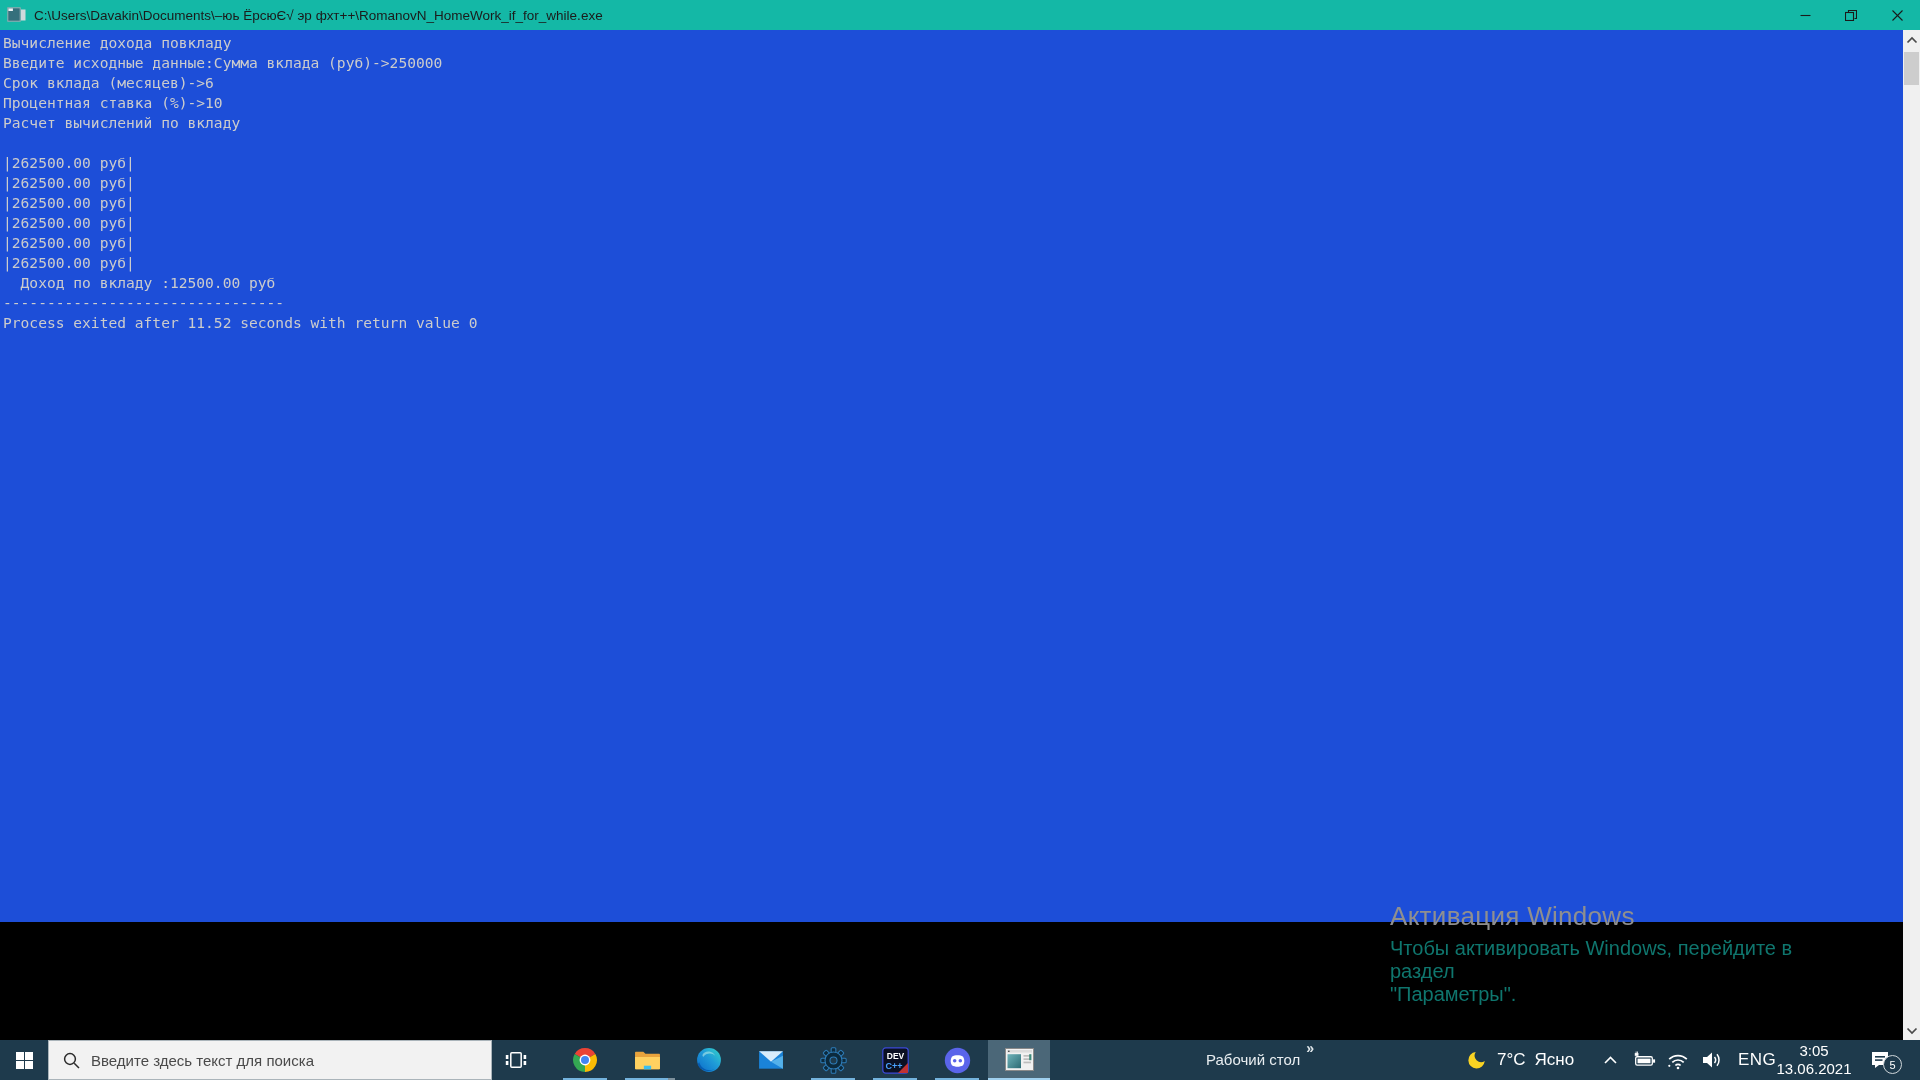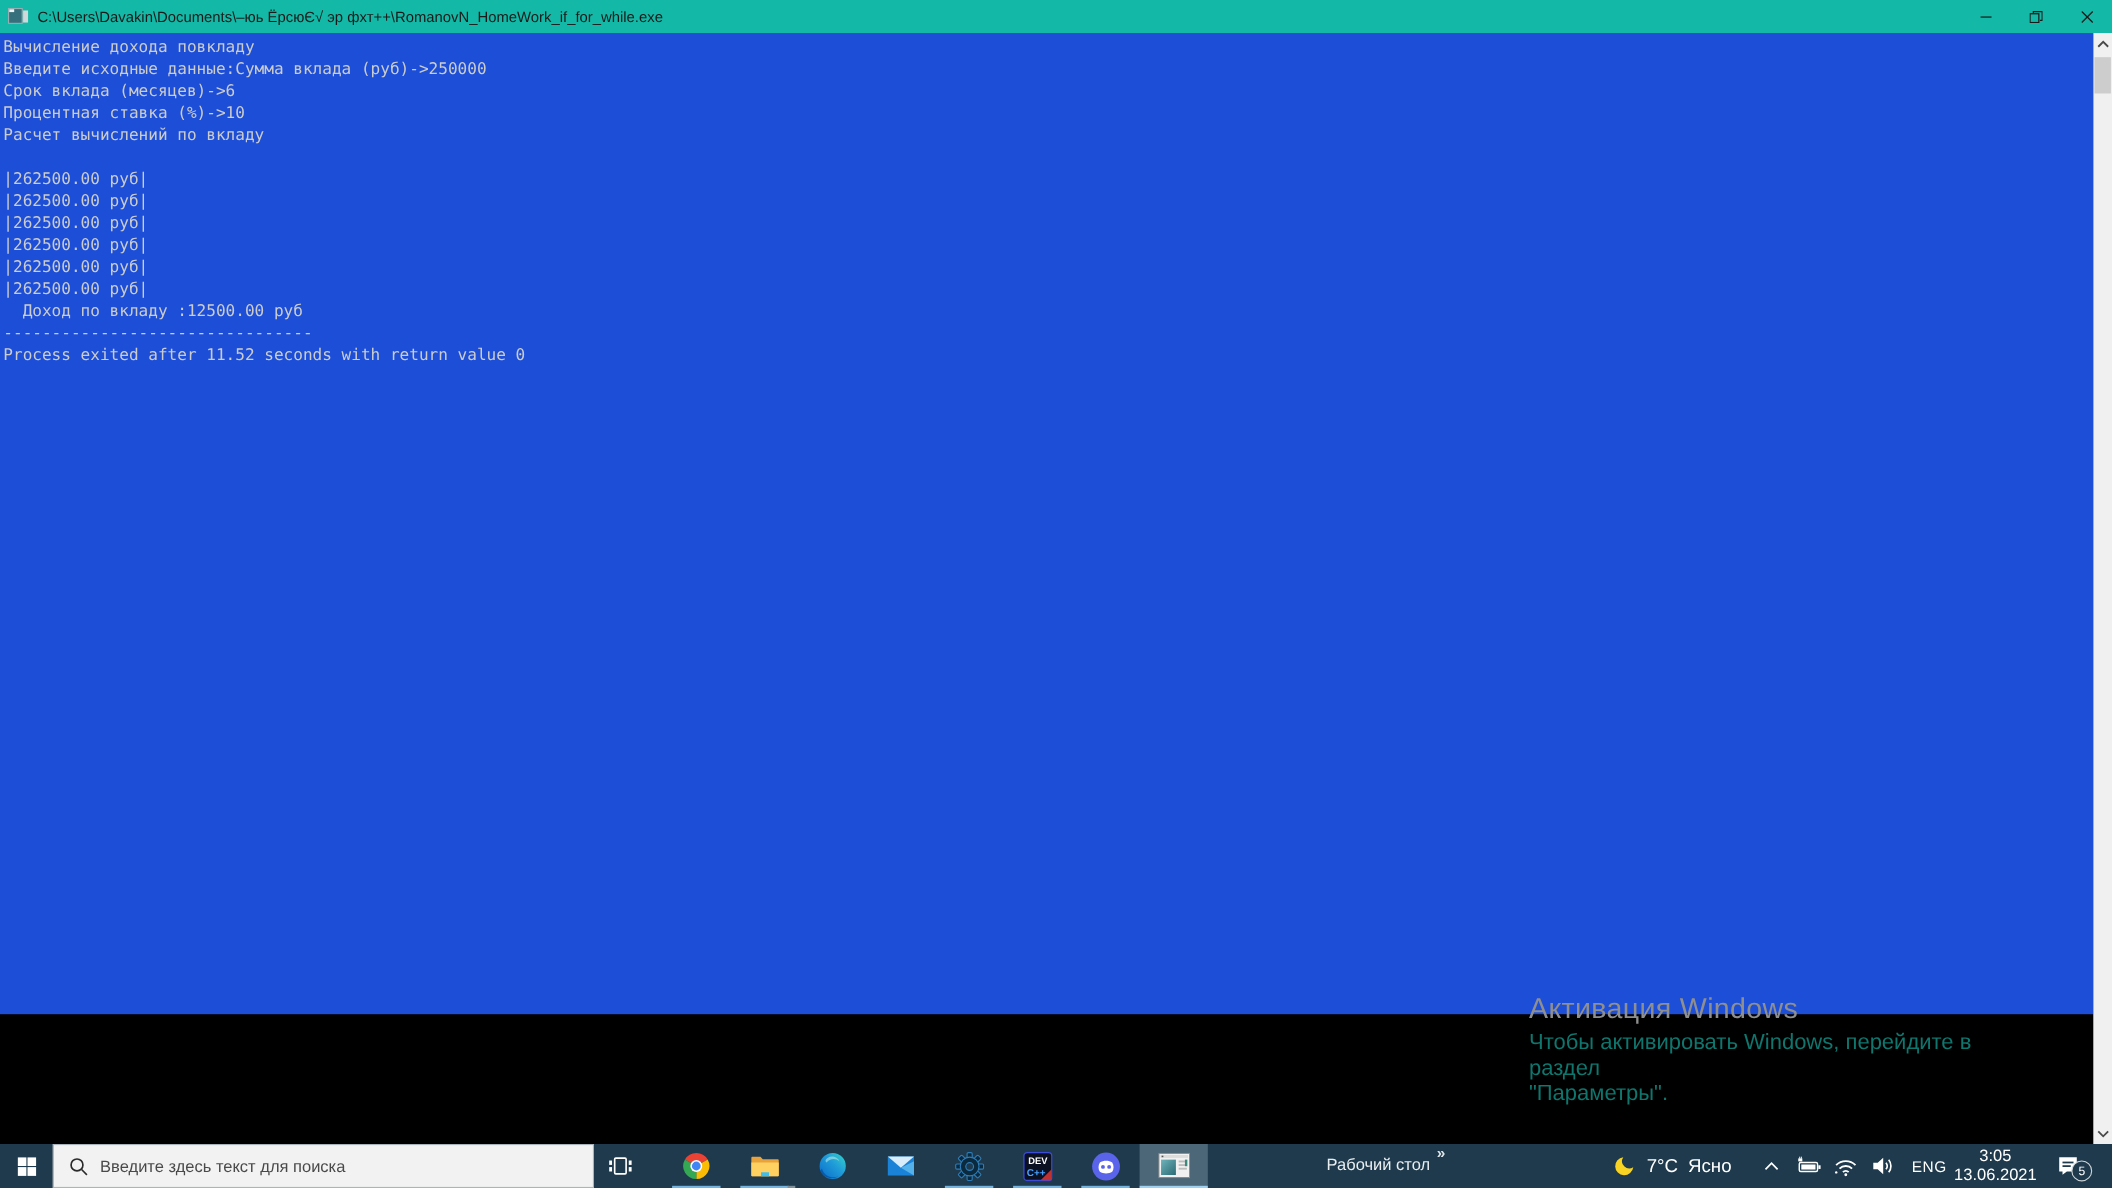--- a/index.html
+++ b/index.html
@@ -23,42 +23,42 @@
 
   
   .watermark { position:absolute; left:1390px; top:901px; width:470px; color:#8f8f8f; }
   .watermark h1 { font-size:26px; font-weight:400; color:#8f8f8f; letter-spacing:.3px; }
   .watermark p { font-size:20px; line-height:23px; color:#0f766e; margin-top:5px; }
 
   
   .taskbar { position:absolute; left:0; bottom:0; width:1920px; height:40px; background:#1e3a4c; display:flex; align-items:stretch; }
   .tb-btn { height:40px; display:flex; align-items:center; justify-content:center; position:relative; }
   .start-btn { width:48px; }
-  .searchbox { width:492px; height:40px; background:#f2f2f2; border:1px solid #aab4ba; display:flex; align-items:center; }
+  .searchbox { width:444px; height:40px; background:#f2f2f2; border:1px solid #aab4ba; display:flex; align-items:center; }
   .searchbox svg { margin-left:14px; flex:0 0 auto; }
   .searchbox input { border:none; outline:none; background:transparent; font-family:"Liberation Sans",sans-serif; font-size:15px; color:#3f3f3f; margin-left:11px; width:390px; }
   .searchbox input::placeholder { color:#4a4a4a; opacity:1; }
   .taskview-btn { width:48px; }
   .apps { display:flex; margin-left:14px; }
   .tb-app { width:62px; }
   .tb-app.running::after { content:""; position:absolute; bottom:0; left:9px; right:9px; height:2px; background:#74b3dd; }
   .tb-app.explorer-extra::before { content:""; position:absolute; bottom:0; right:3px; width:7px; height:2px; background:#7d909c; z-index:1; }
   .tb-app.active { background:rgba(171,198,214,0.32); }
   .tb-app.active::after { left:0; right:0; background:#9fd0ef; }
 
   .desktop-toolbar { position:absolute; left:1198px; top:0; width:116px; height:40px; }
   .desktop-label { position:absolute; left:8px; top:11px; font-size:15px; color:#e9eef1; white-space:nowrap; }
   .desktop-overflow { position:absolute; right:0px; top:0px; font-size:14px; font-weight:bold; color:#dfe6ea; }
 
   .weather { position:absolute; left:1466px; top:0; height:40px; display:flex; align-items:center; }
   .weather .temp, .weather .cond { color:#ffffff; font-size:17px; margin-left:9px; white-space:nowrap; }
 
   .tray { position:absolute; left:1598px; top:0; height:40px; display:flex; align-items:center; }
   .tray-item { width:24px; height:40px; display:flex; align-items:center; justify-content:center; margin-right:10px; }
-  .tray-lang { width:auto; color:#ffffff; font-size:14px; letter-spacing:.5px; margin-right:0; padding:12px 4px; }
+  .tray-lang { width:auto; color:#ffffff; font-size:17px; letter-spacing:.5px; margin-right:0; padding:12px 4px; }
 
   .clock { position:absolute; left:1773px; top:0; width:82px; height:40px; display:flex; flex-direction:column; align-items:center; justify-content:center; color:#fff; }
   .clock .t { font-size:15px; line-height:18px; }
   .clock .d { font-size:15px; line-height:18px; }
 
   .notif { position:absolute; left:1866px; top:0; width:50px; height:40px; }
   .notif .nicon { position:absolute; left:2px; top:8px; }
   .badge { position:absolute; left:17px; top:15px; width:19px; height:19px; border-radius:50%; background:#1e3a4c; border:1.5px solid #cfd6da; color:#fff; font-size:11px; display:flex; align-items:center; justify-content:center; }
 </style>
 </head>

